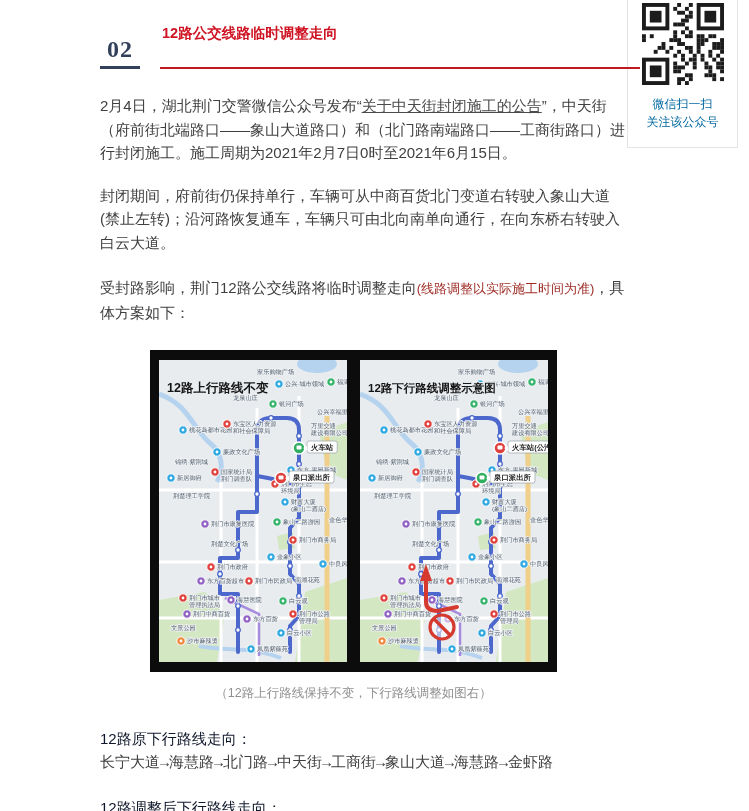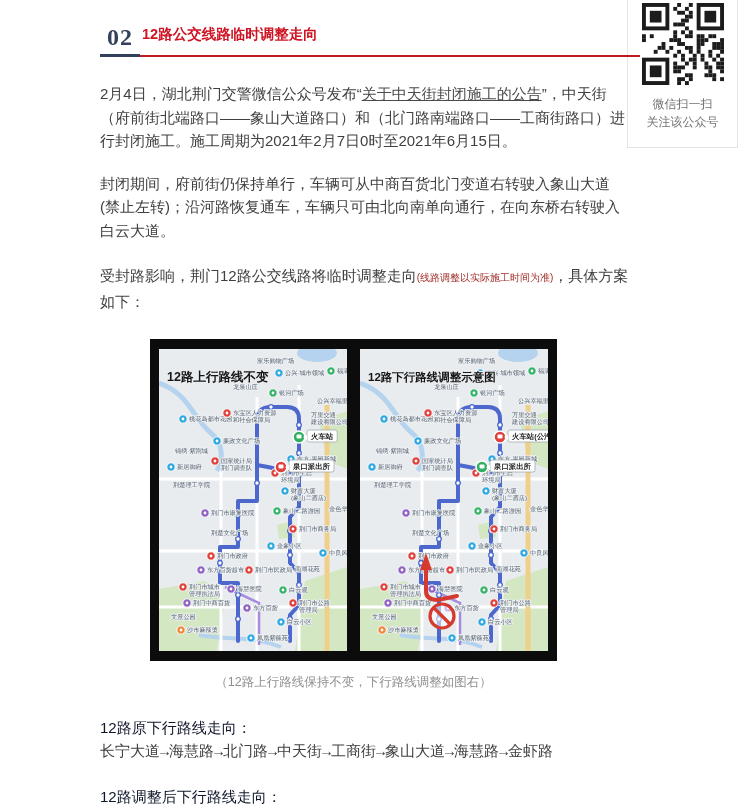--- a/index.html
+++ b/index.html
@@ -3,37 +3,37 @@
 <meta charset="utf-8">
 <style>
   * { box-sizing: border-box; margin: 0; padding: 0; }
   body { font-family: "Liberation Sans", "DejaVu Sans", sans-serif; background: #fff; }
   .page { position: relative; width: 749px; height: 811px; background: #fff; overflow: hidden; }
 
   
   .qr-box { position: absolute; top: -26px; left: 627px; width: 111px;
             border: 1px solid #e4e4e4; background: #fff; padding: 14px 0 16px; text-align: center; }
   .qr-box svg { display: block; margin: 14px auto 10px; }
-  .qr-text { font-size: 12px; color: #737373; line-height: 18px; }
+  .qr-text { font-size: 12px; color: #0369a1; line-height: 18px; }
 
   
   .content { position: absolute; left: 100px; top: 24px; width: 540px; }
 
   .sec-header { display: flex; align-items: flex-end; }
   .sec-num { font-size: 24px; font-weight: bold; color: #32405c; padding: 0 7px 3px;
              border-bottom: 3px solid #32405c; letter-spacing: 1px; font-family: Liberation Serif, serif; }
-  .sec-title-wrap { flex: 1; margin-left: 0; border-bottom: 2px solid #c01920; padding: 0 0 11px 2px; }
+  .sec-title-wrap { flex: 1; margin-left: 20px; border-bottom: 2px solid #c01920; padding: 0 0 24px 2px; }
   .sec-title { font-size: 14.5px; font-weight: bold; color: #cf1322; }
 
   .para { font-size: 15px; color: #3f3f3f; line-height: 23.5px; text-align: left; width: 529px; }
   .p1 { margin-top: 25px; }
   .p2 { margin-top: 19px; }
   .p3 { margin-top: 22px; }
   .doc-link { color: #4a4a4a; text-decoration: underline; cursor: pointer; text-align: right; }
-  .small-note { font-size: 10px; color: #9e2b25; }
+  .small-note { font-size: 13px; color: #9e2b25; }
 
   .maps-frame { margin: 26px 0 0 50px; width: 407px; background: #0c0c0c; padding: 10px 9px;
                 display: flex; gap: 13px; }
   .maps-frame svg { display: block; background: #e8ecef; }
 
   .caption { width: 407px; margin: 13px 0 0 50px; text-align: center; font-size: 12.5px; color: #8f8f8f; }
 
   .route-block { margin-top: 25px; }
   .route-block .heading { font-size: 15px; color: #0f172a; line-height: 23px; }
   .route-block .body { font-size: 15px; color: #3f3f3f; line-height: 23px; margin-top: 2px; font-family: Liberation Mono, monospace; }

